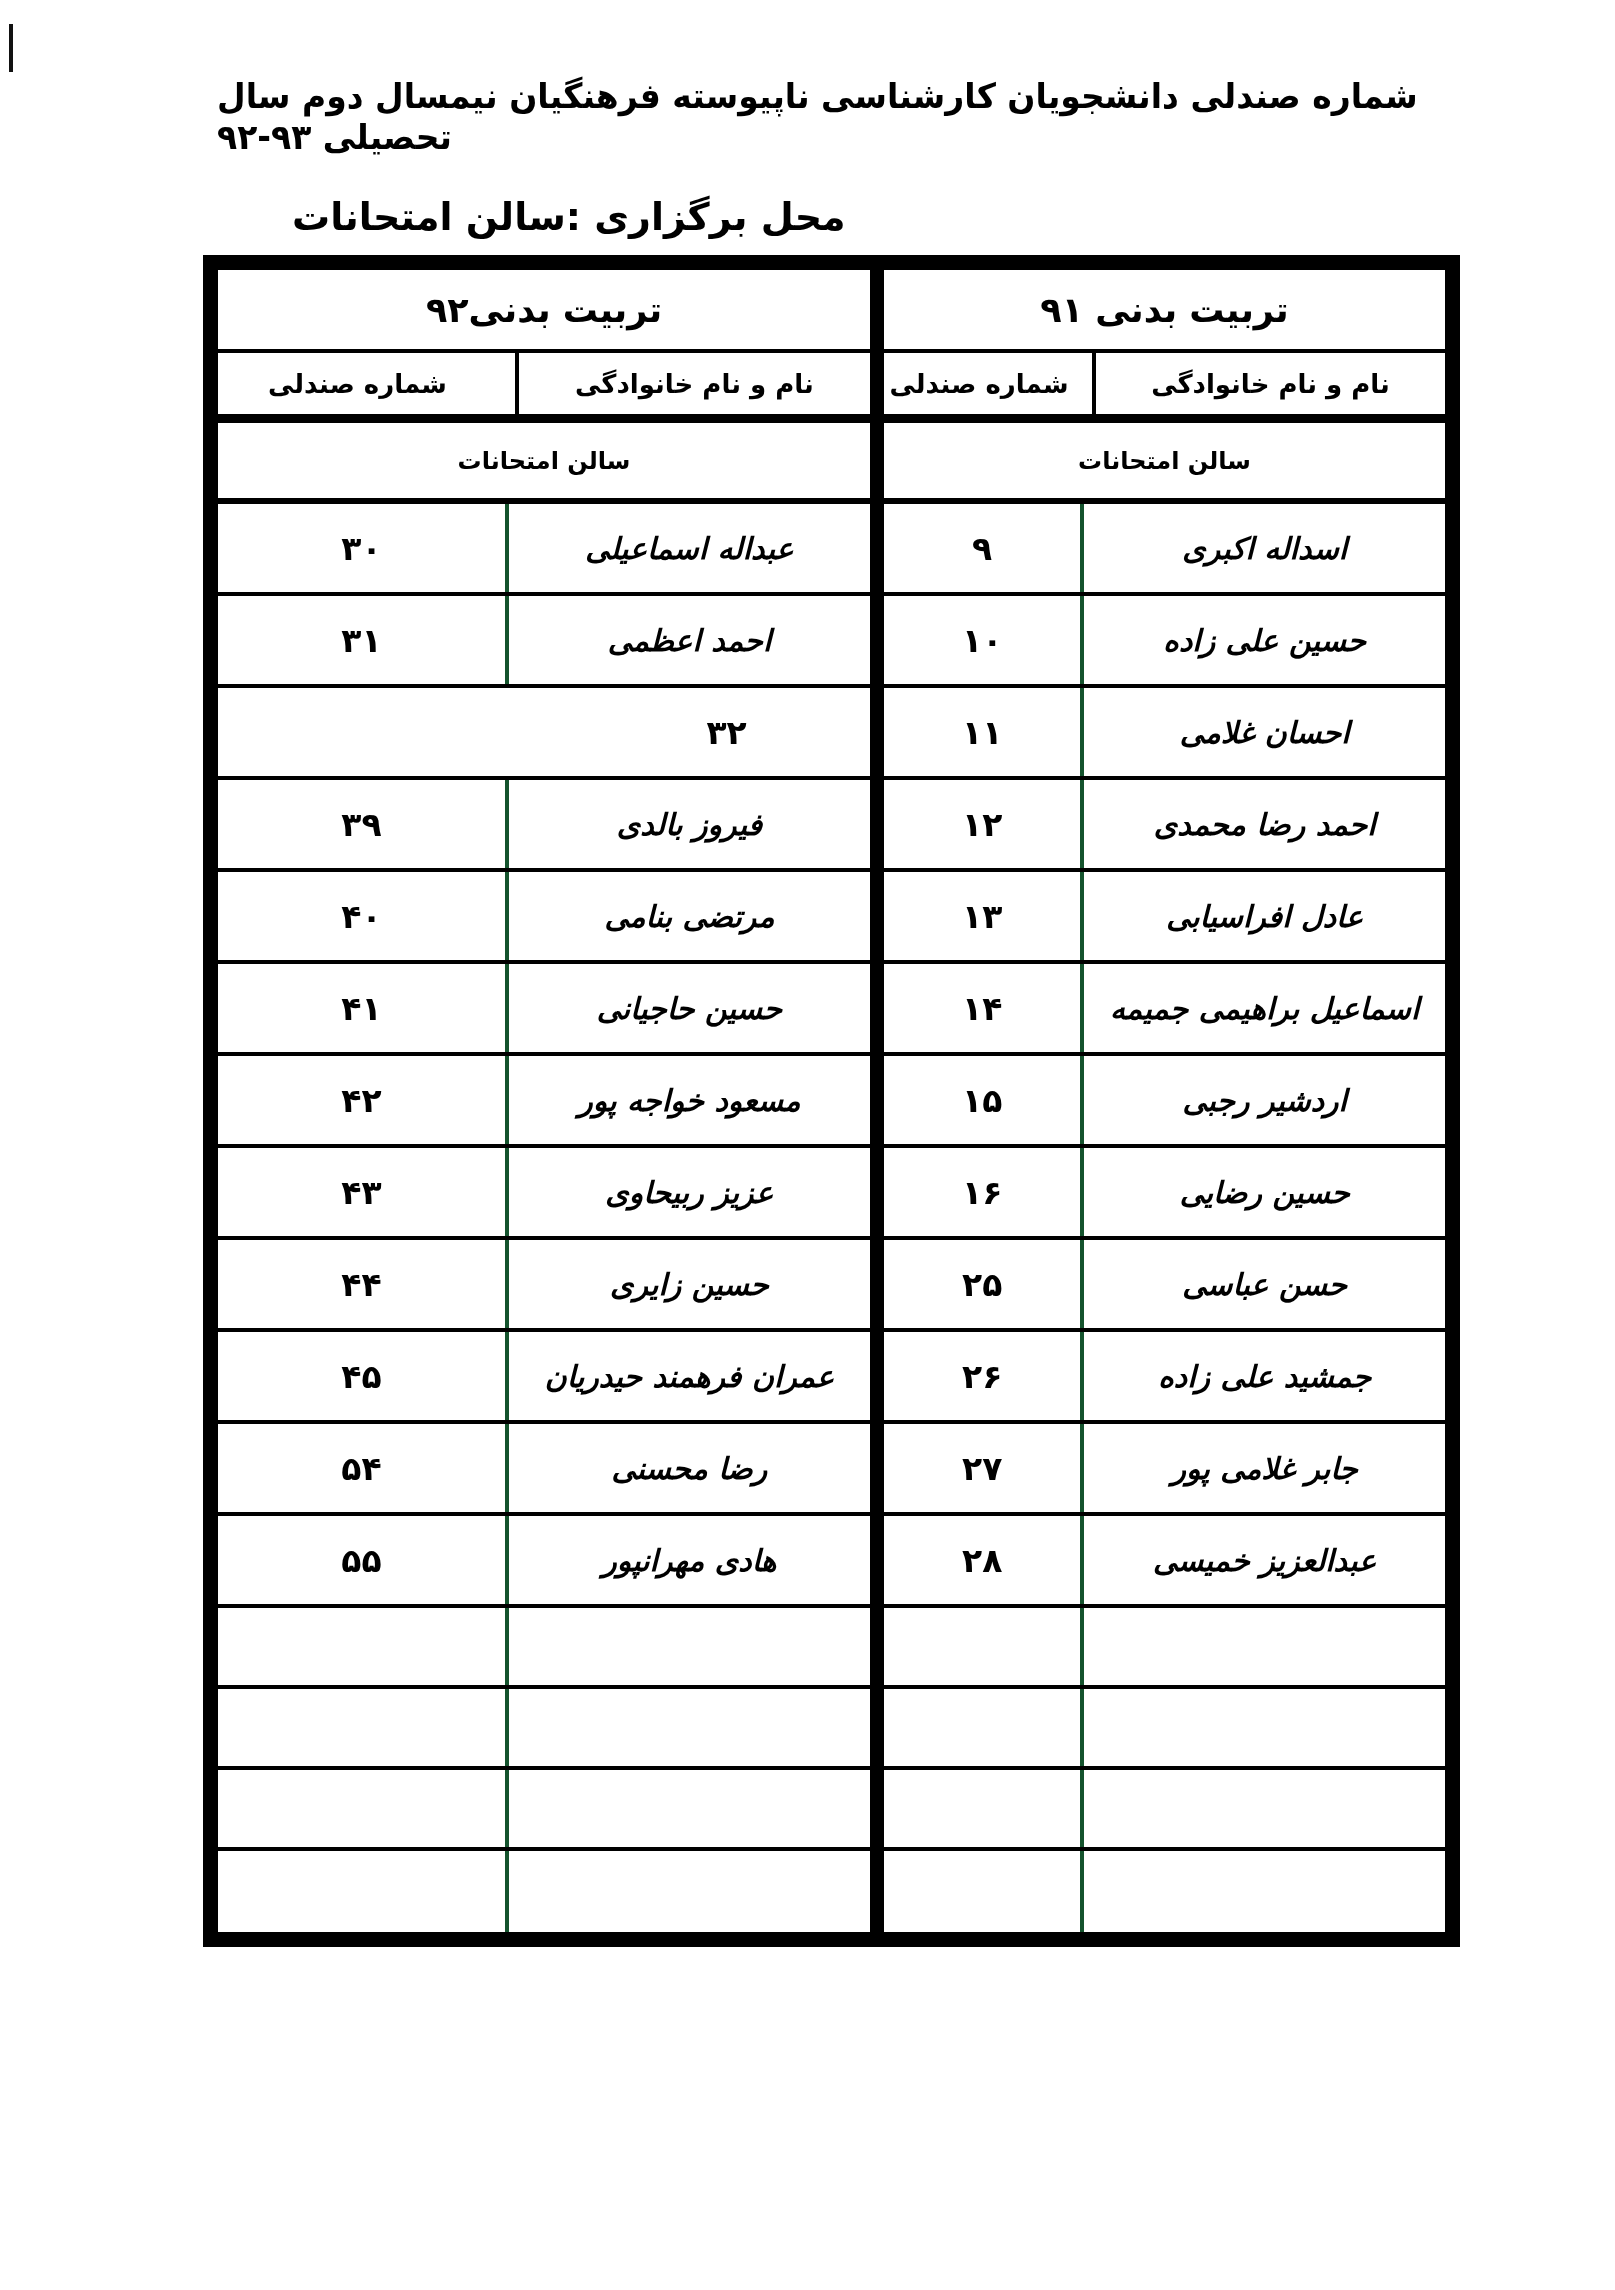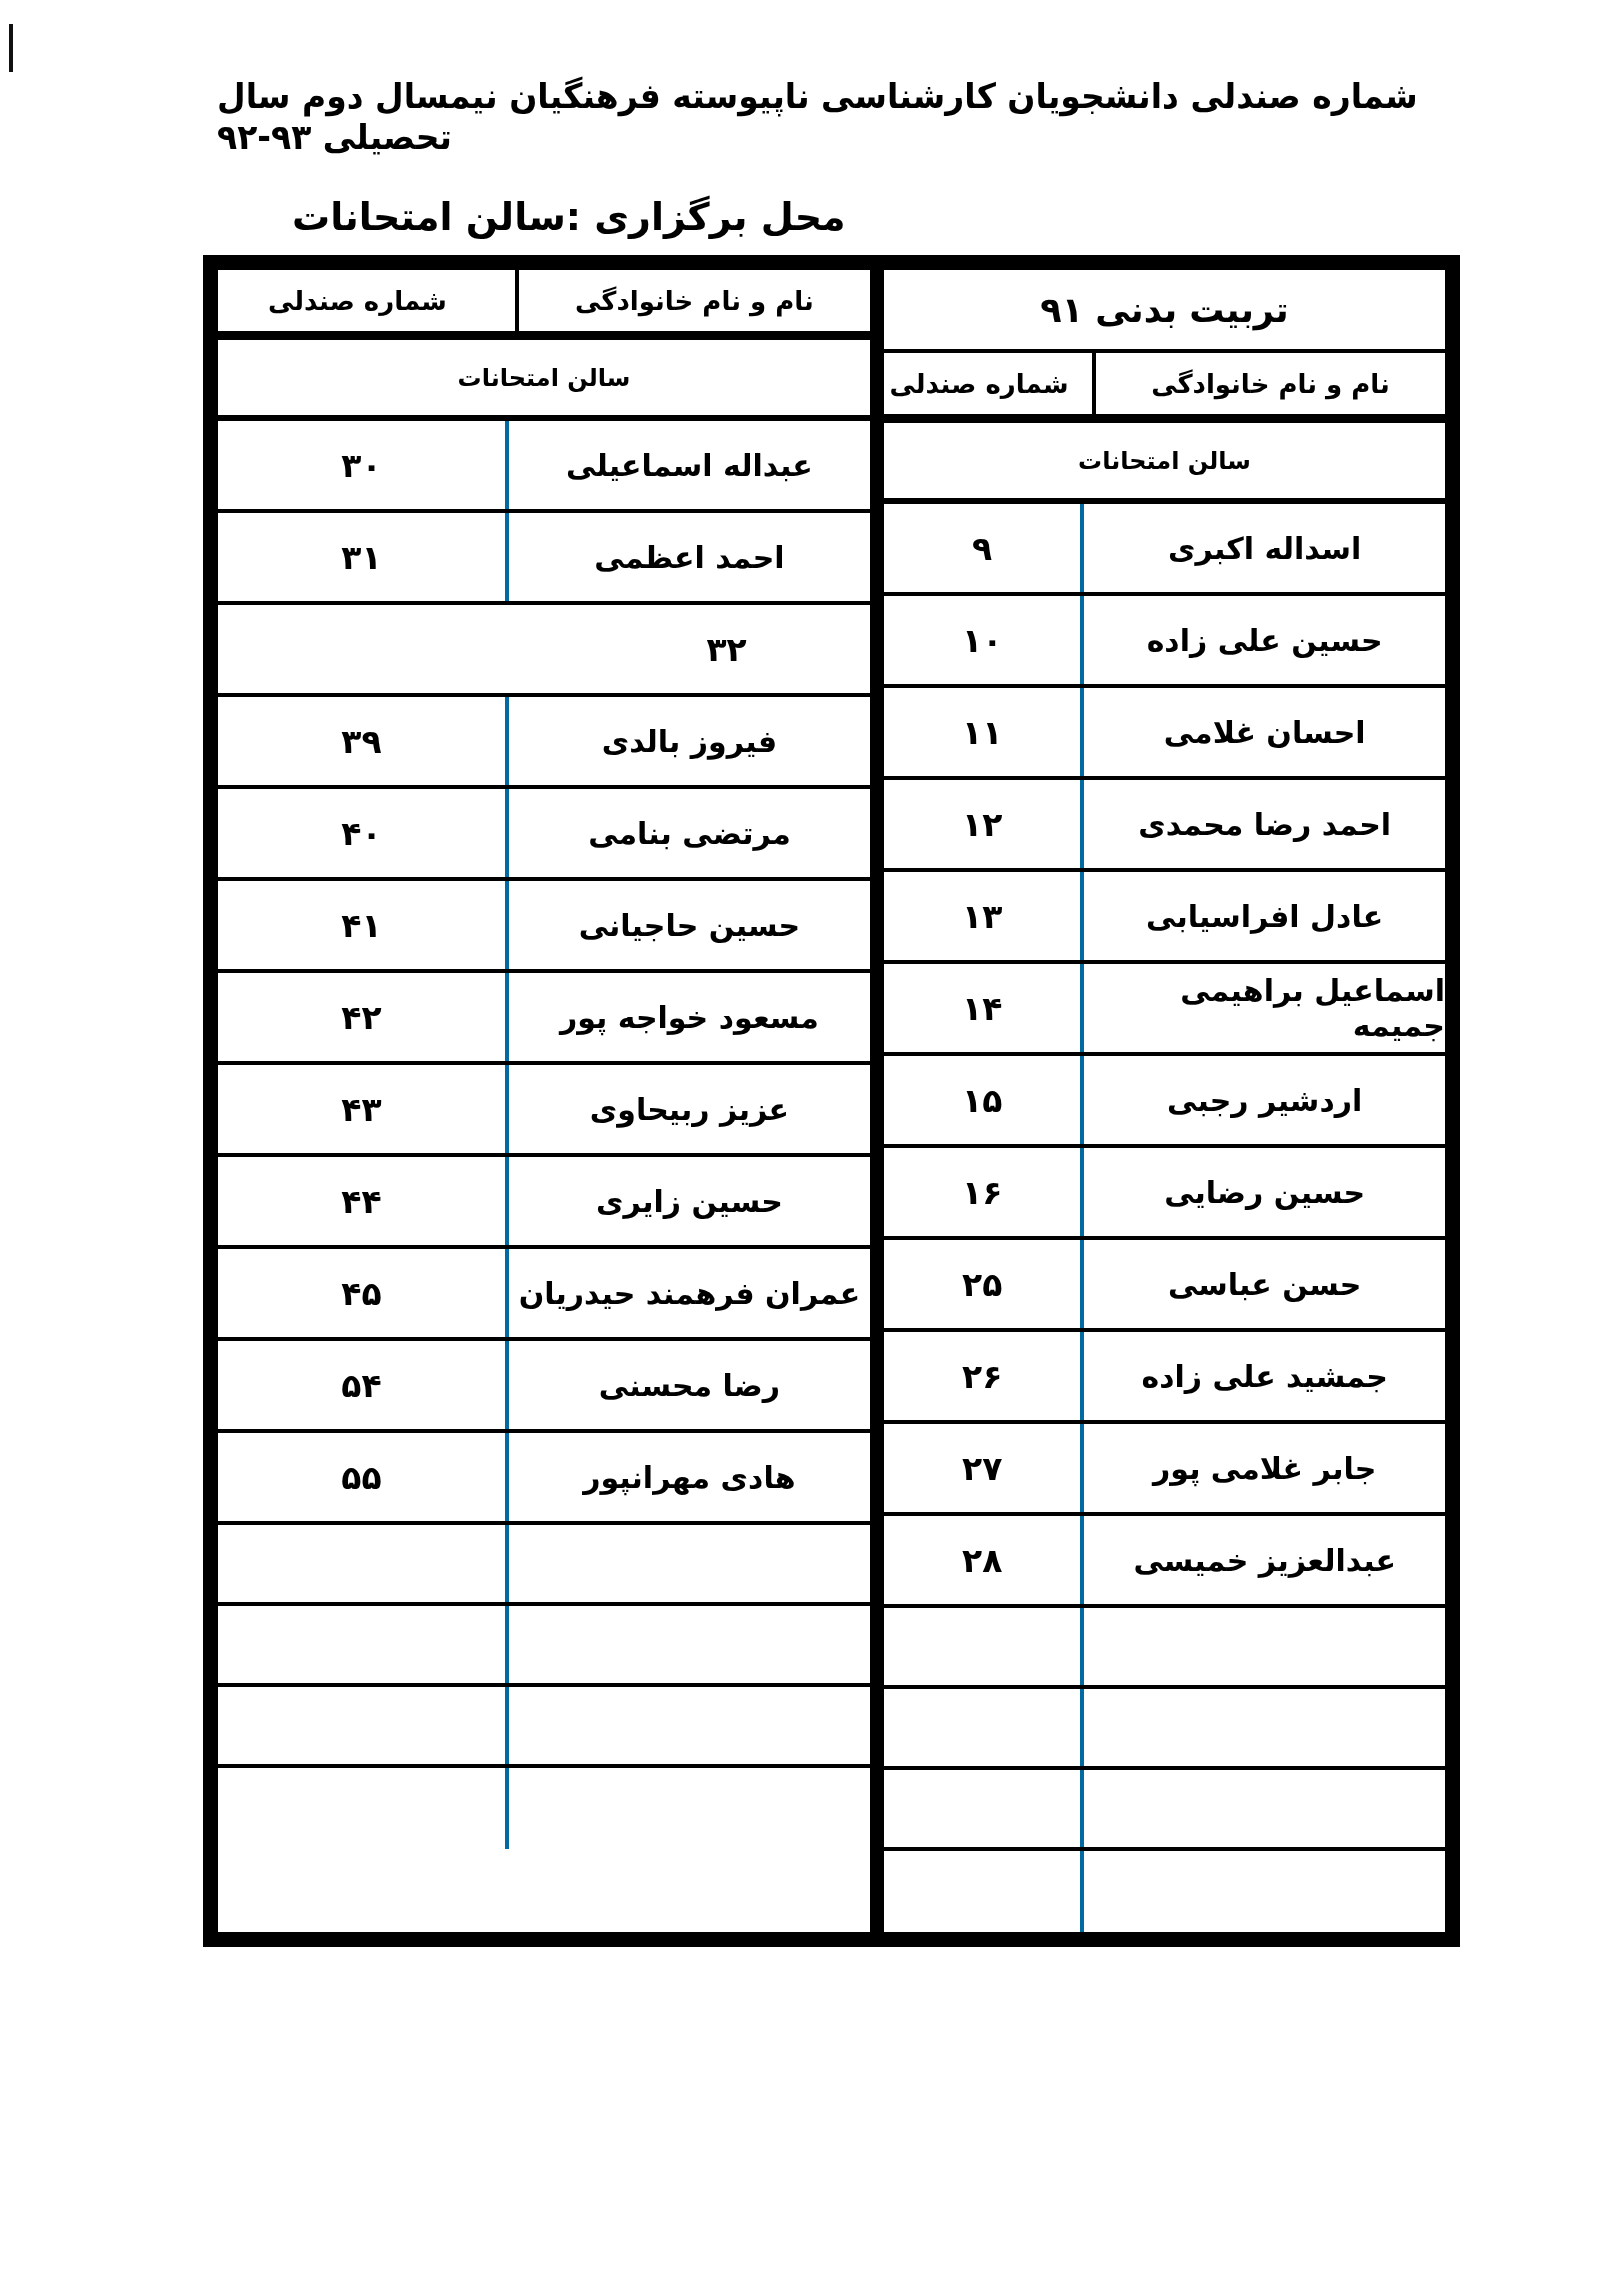--- a/index.html
+++ b/index.html
@@ -73,21 +73,22 @@
   }
   .trow.empty{height:81px;}
   .trow:last-child{border-bottom:none;}
   .cell{
     display:flex;align-items:center;justify-content:center;
     box-sizing:border-box;
   }
   
   .namecell{
     font-size:30px;font-weight:700;
-    border-left:4px solid #0369a1;
+    border-left:4px solid #14532d;
+    font-style:italic;
   }
   .seatcell{
     font-size:33px;font-weight:700;
     letter-spacing:2px;
   }
   .section-92 .namecell,.section-92 .hcell-name{width:56%;}
   .section-92 .seatcell,.section-92 .hcell-seat{width:44%;}
   .section-91 .namecell,.section-91 .hcell-name{width:65%;}
   .section-91 .seatcell,.section-91 .hcell-seat{width:35%;}
   .hcell-name{border-left:4px solid #000;margin-left:18px;}
@@ -173,20 +174,21 @@
           <div class="cell seatcell"></div>
         </div>
         <div class="trow empty">
           <div class="cell namecell"></div>
           <div class="cell seatcell"></div>
         </div>
       </div>
   </div>
 
   <div class="section section-92">
+    <div class="group-title">تربیت بدنی۹۲</div>
     <div class="col-headers">
       <div class="hcell hcell-name">نام و نام خانوادگی</div>
       <div class="hcell hcell-seat">شماره صندلی</div>
     </div>
     <div class="hall-banner">سالن امتحانات</div>
     <div class="rows" id="rows-92">
         <div class="trow">
           <div class="cell namecell">عبداله اسماعیلی</div>
           <div class="cell seatcell">۳۰</div>
         </div>

